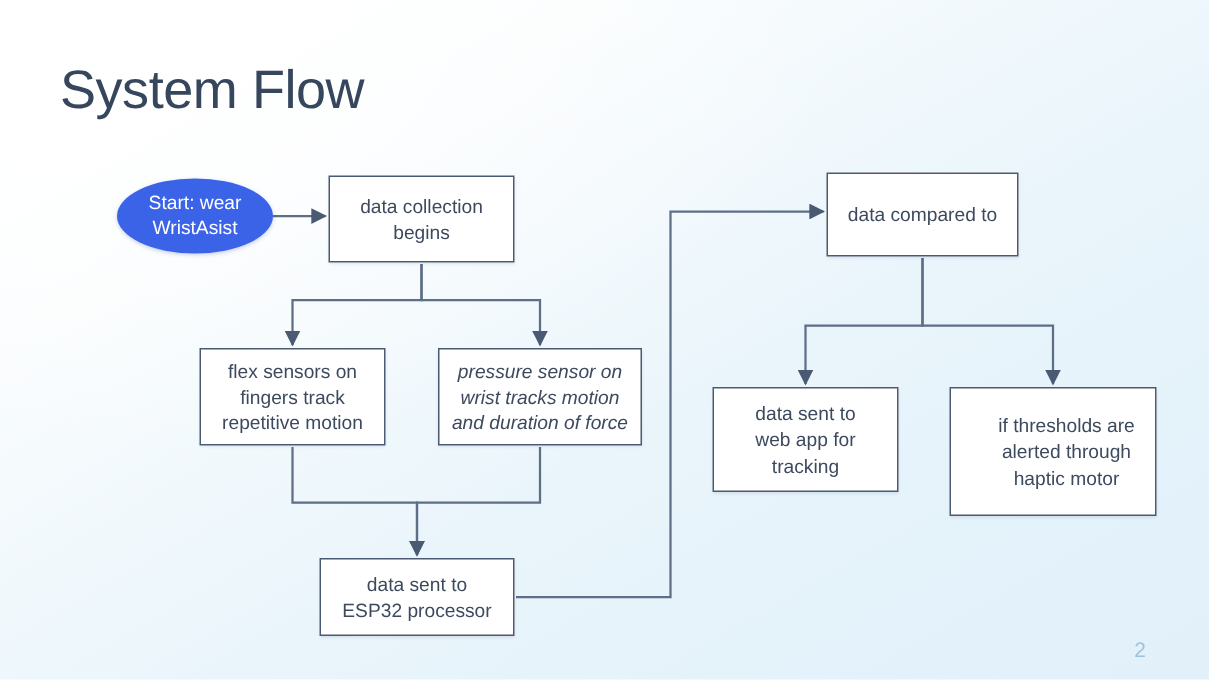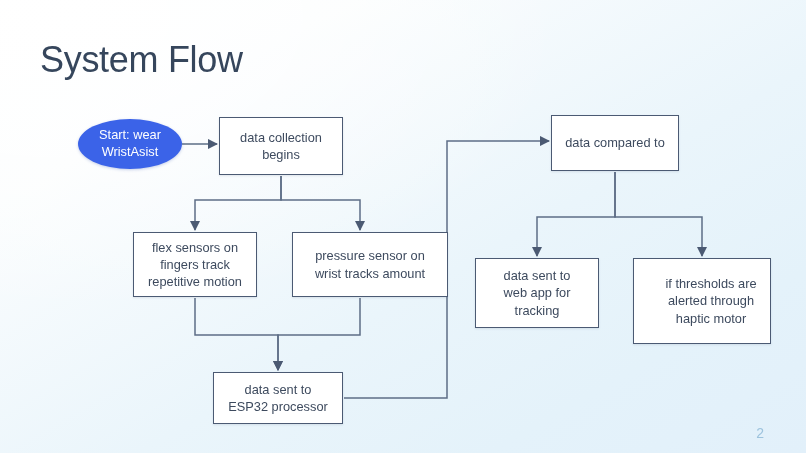--- a/index.html
+++ b/index.html
@@ -128,24 +128,25 @@
     </div>
   </div>
 
   <div class="node box" style="left:219px; top:117px; width:124px; height:58px;">
     <div>
       <span>data collection</span>
       <span>begins</span>
     </div>
   </div>
 
-  <div class="node box" style="left:292px; top:232px; width:156px; height:65px;">
+  <div class="node box" style="left:292px; top:232px; width:136px; height:65px;font-style:italic;">
     <div>
       <span>pressure sensor on</span>
-      <span>wrist tracks amount</span>
+      <span>wrist tracks motion</span>
+      <span>and duration of force</span>
     </div>
   </div>
 
   <div class="node box" style="left:213px; top:372px; width:130px; height:52px;">
     <div>
       <span>data sent to</span>
       <span>ESP32 processor</span>
     </div>
   </div>
 

